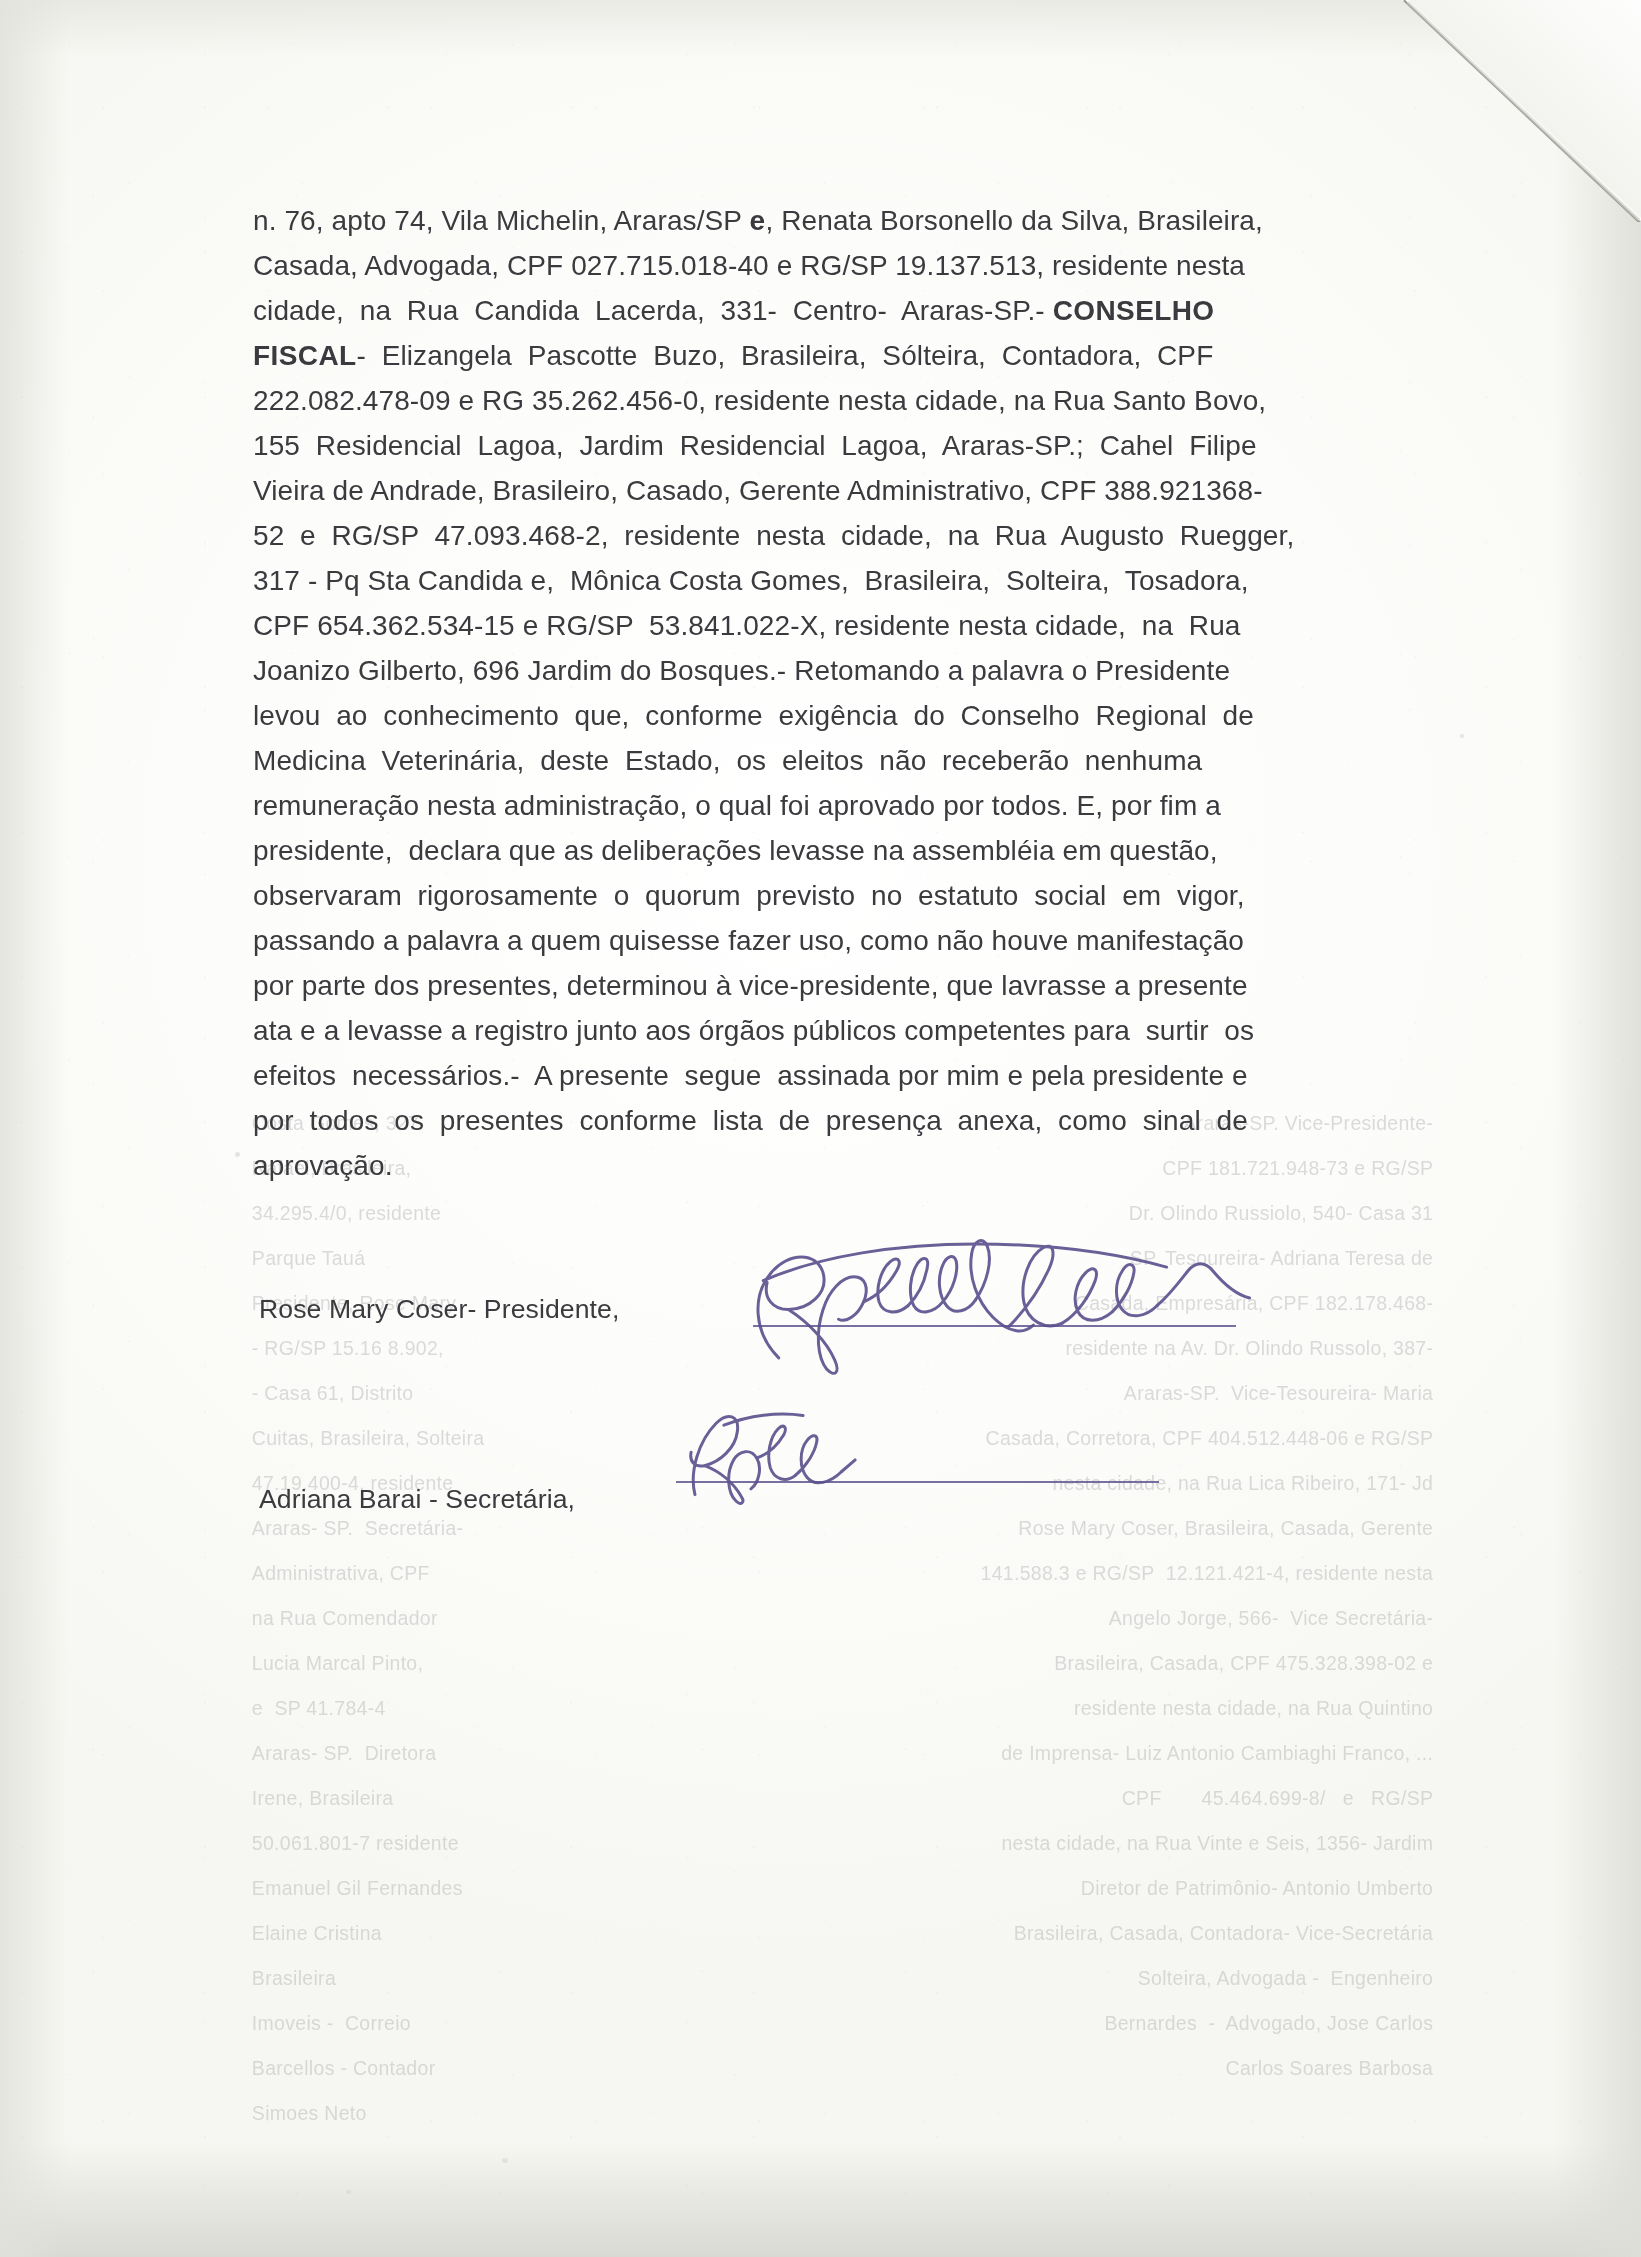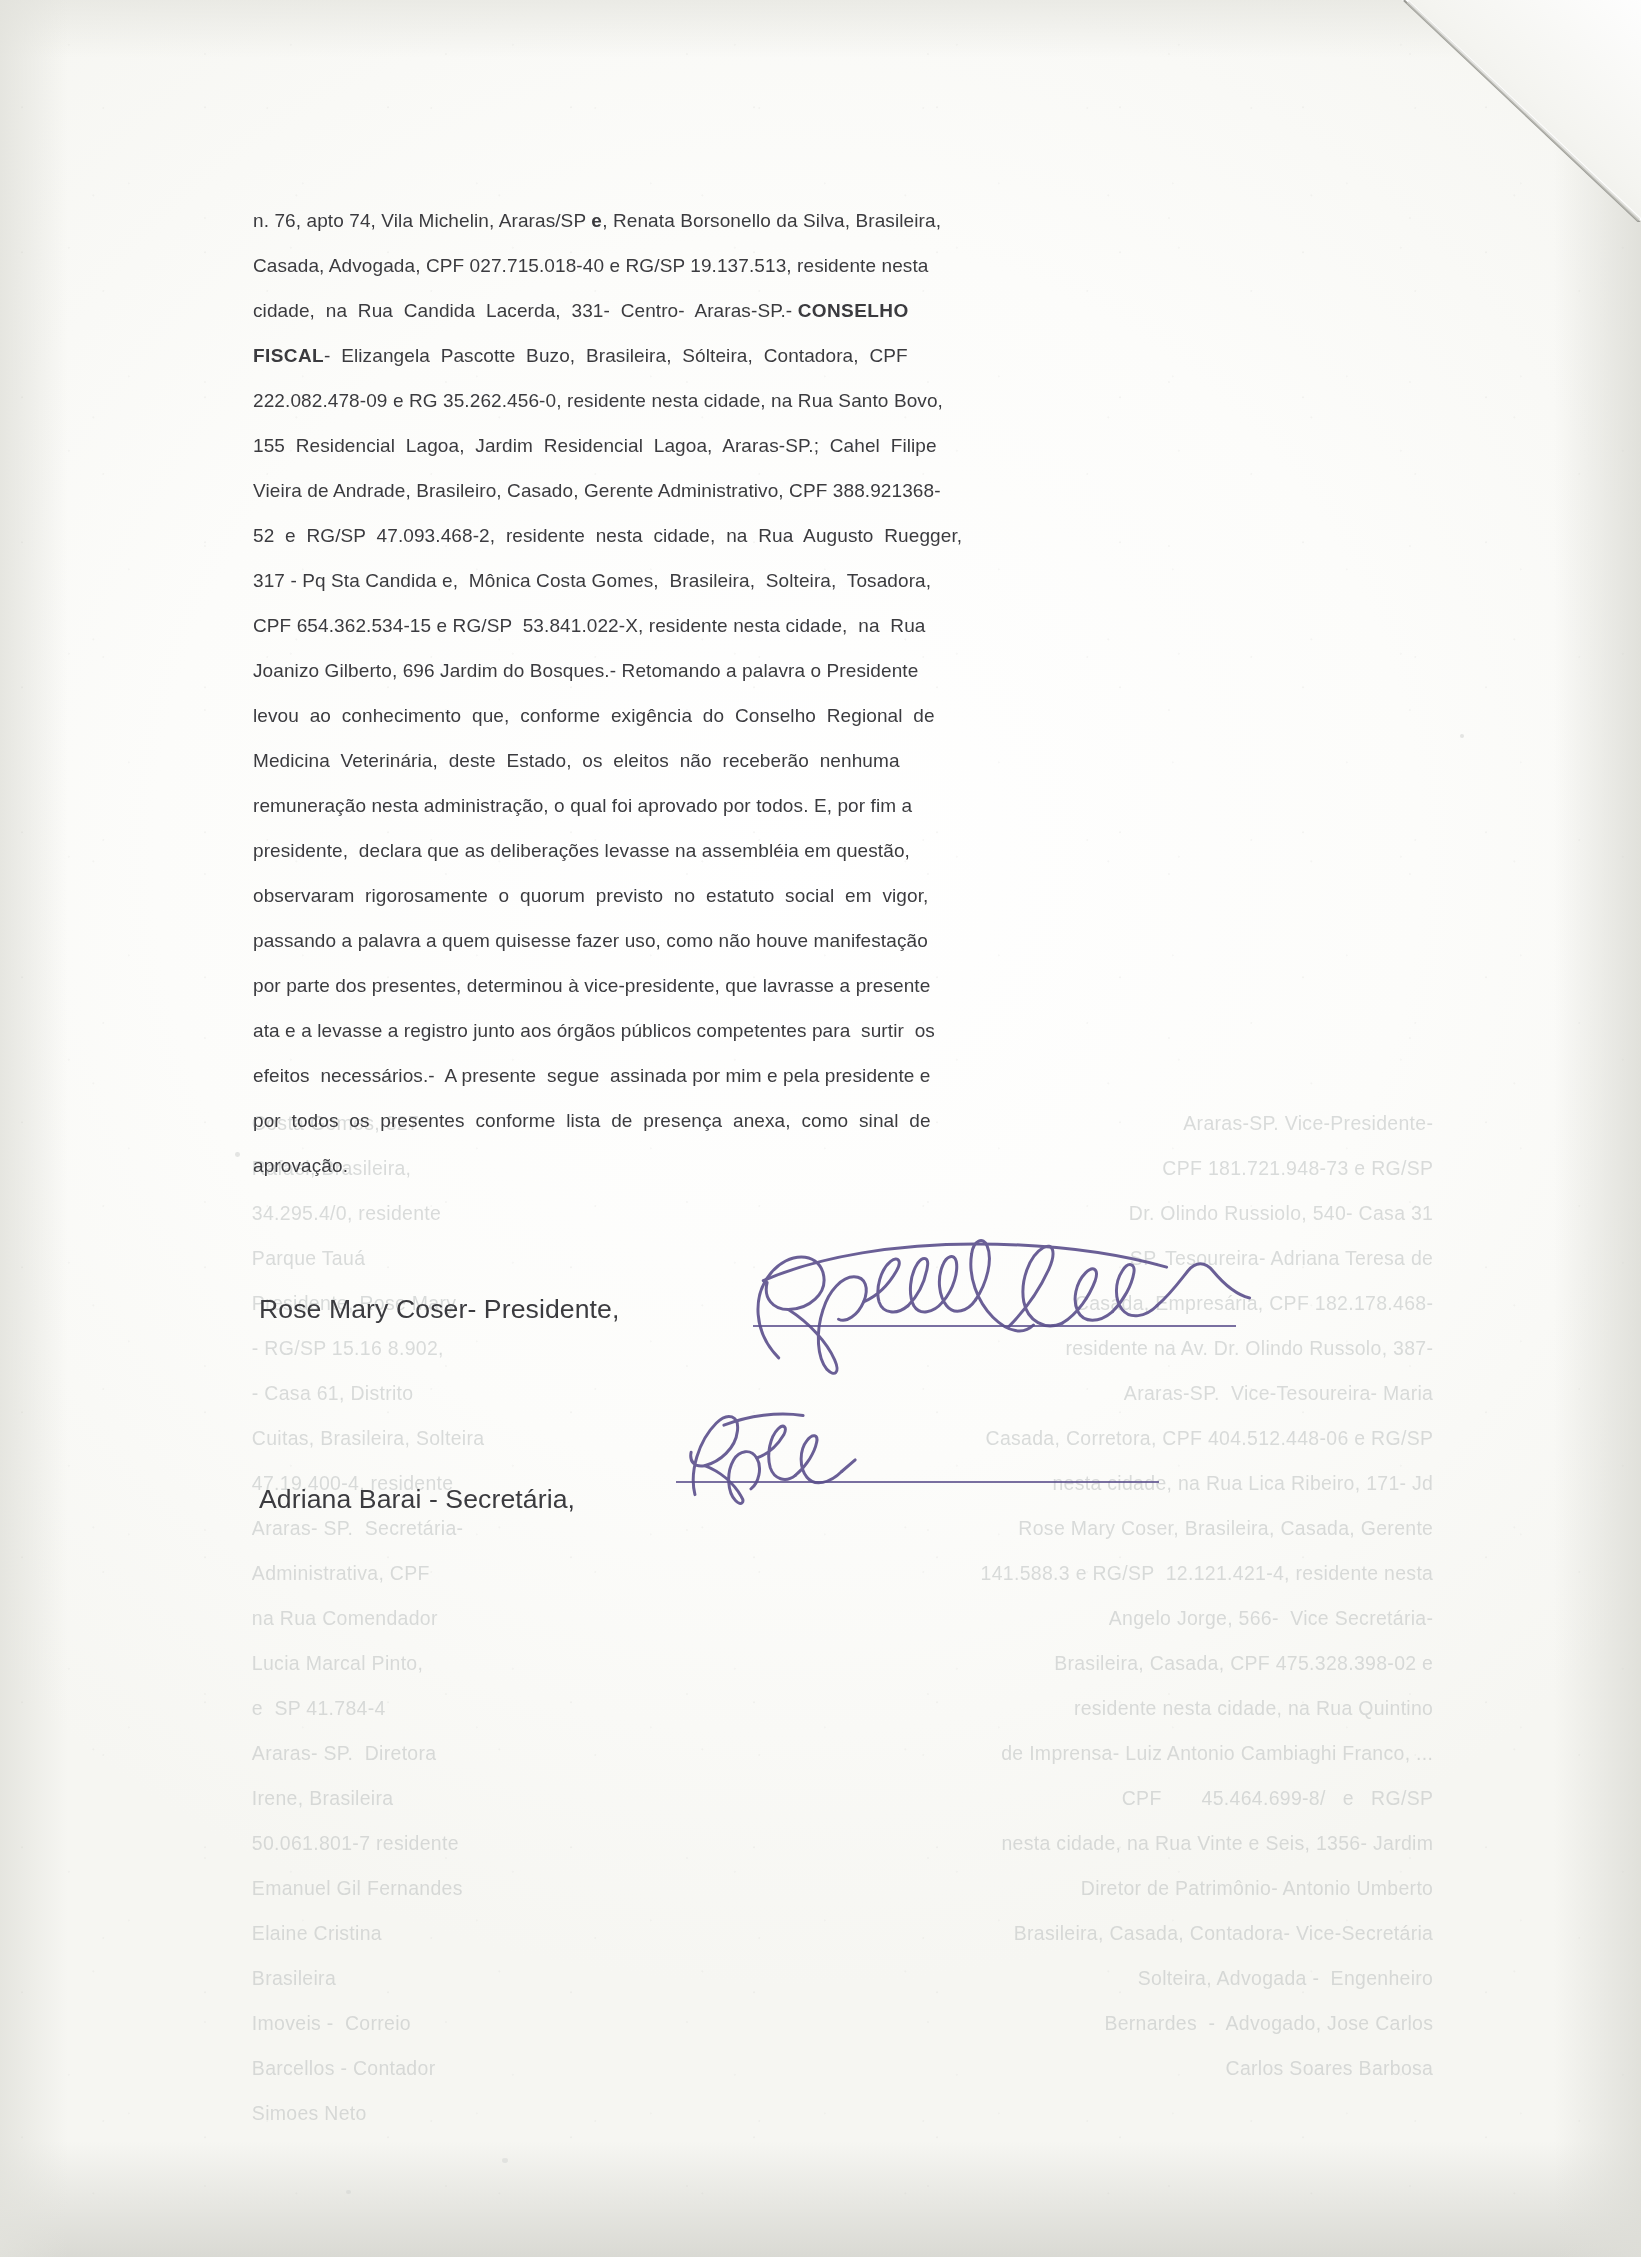--- a/index.html
+++ b/index.html
@@ -103,21 +103,21 @@
     text-align: right;
   }
 
   
   .body-text {
     position: absolute;
     left: 253px;
     top: 198px;
     width: 1173px;
     color: #3b3b3f;
-    font-size: 19px;
+    font-size: 28px;
     line-height: 45px;
     letter-spacing: 0.1px;
   }
   .body-text .ln {
     display: block;
     white-space: pre;
     transform: scaleX(1.0);
   }
   .body-text .ln.just {
     white-space: pre;

